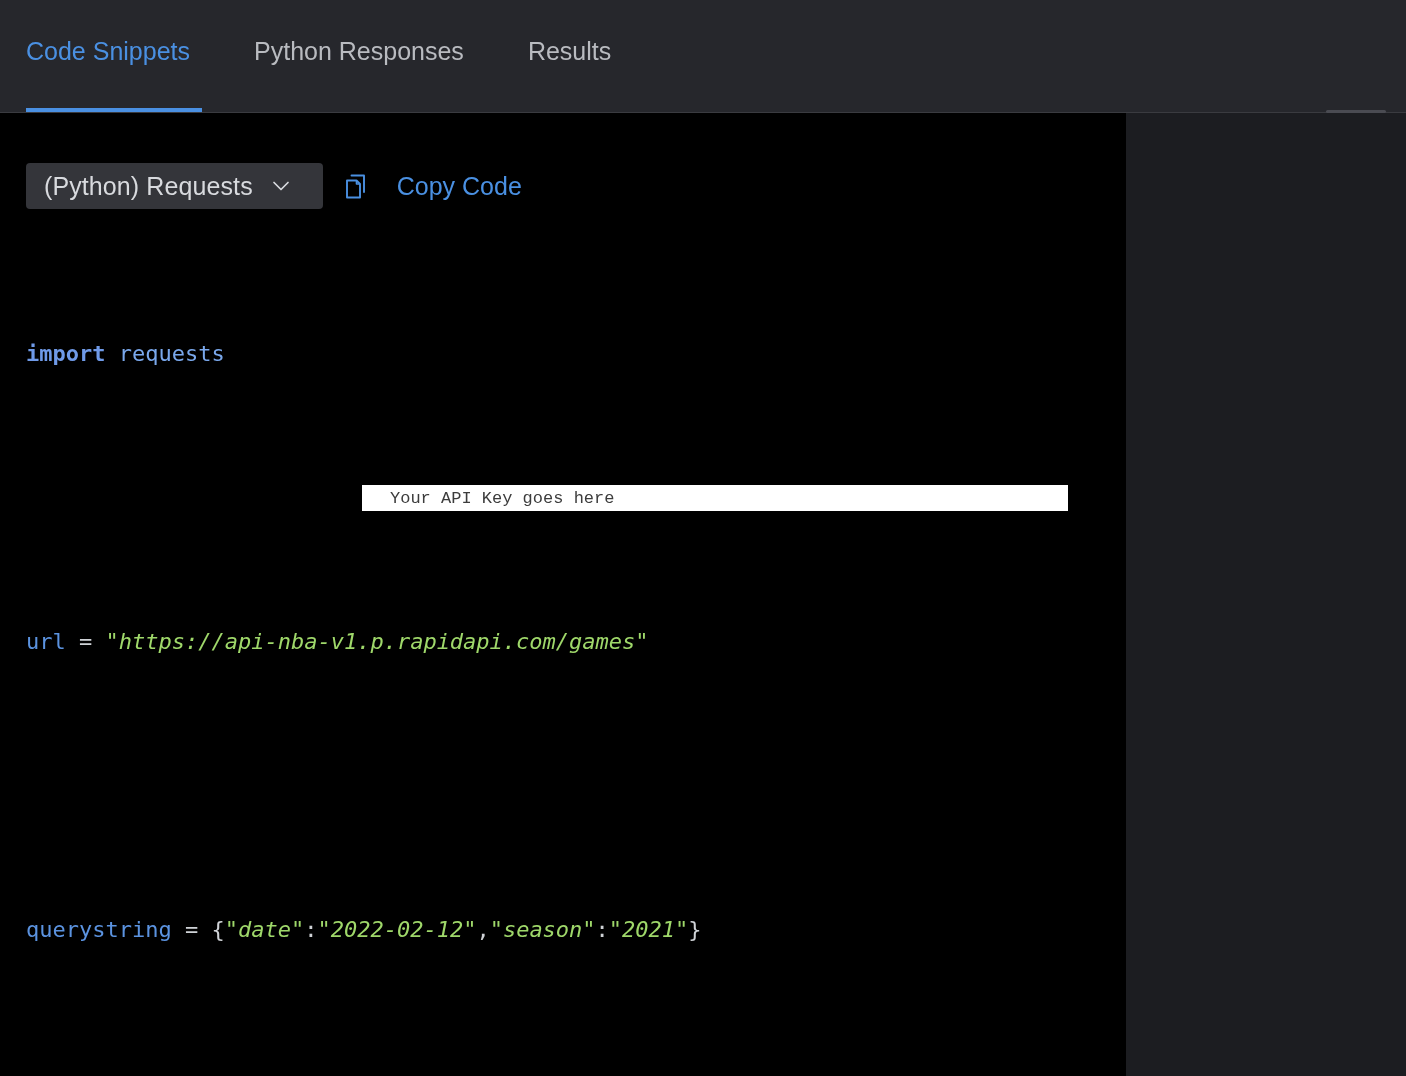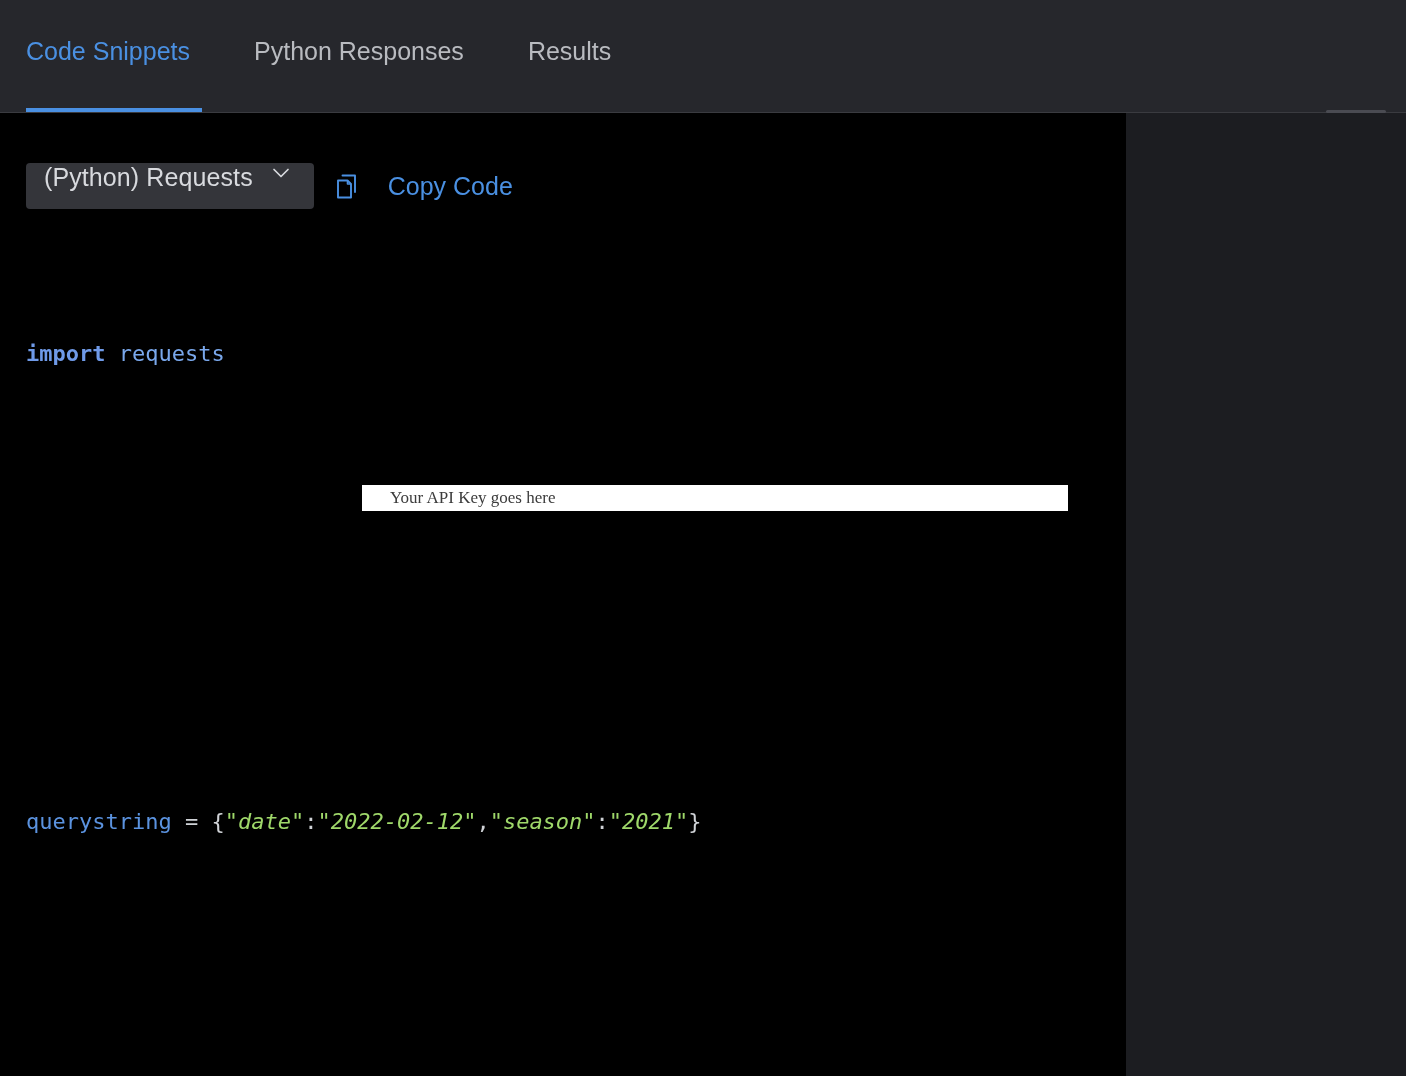--- a/index.html
+++ b/index.html
@@ -80,22 +80,22 @@
     display: flex;
     align-items: center;
   }
   .lang-select {
     height: 46px;
     box-sizing: border-box;
     background: #34353a;
     border: none;
     border-radius: 4px;
     display: flex;
-    align-items: flex-start;
-    padding: 0 23px 0 18px;
+    align-items: center;
+    padding: 0 32px 0 18px;
     cursor: pointer;
   }
   .lang-select-label {
     font-size: 25px;
     color: #d8dade;
     white-space: nowrap;
     letter-spacing: 0.1px;
   }
   .chev {
     margin-left: 18px;
@@ -159,21 +159,21 @@
     align-items: center;
     padding: 0 0 0 28px;
     z-index: 5;
   }
   .apikey-field input {
     width: 100%;
     height: 100%;
     border: none;
     outline: none;
     background: transparent;
-    font-family: Liberation Serif, serif;
+    font-family: Liberation Mono, monospace;
     font-size: 17px;
     color: #1a1a1a;
     padding: 0;
   }
   .apikey-field input::placeholder {
     color: #3c3c3c;
     opacity: 1;
   }
 </style>
 </head>
@@ -213,20 +213,21 @@
       <span class="copy-label">Copy Code</span>
     </div>
   </div>
 
   <div class="code">
 
     <span class="ln"><span class="kw">import</span><span class="idl"> requests</span></span>
 
     <span class="ln blank"> </span>
 
+    <span class="ln"><span class="id">url</span><span class="op"> = </span><span class="str">"https://api-nba-v1.p.rapidapi.com/games"</span></span>
 
     <span class="ln blank"> </span>
 
     <span class="ln"><span class="id">querystring</span><span class="op"> = </span><span class="punc">{</span><span class="str">"date"</span><span class="punc">:</span><span class="str">"2022-02-12"</span><span class="punc">,</span><span class="str">"season"</span><span class="punc">:</span><span class="str">"2021"</span><span class="punc">}</span></span>
 
     <span class="ln blank"> </span>
 
     
 
     

